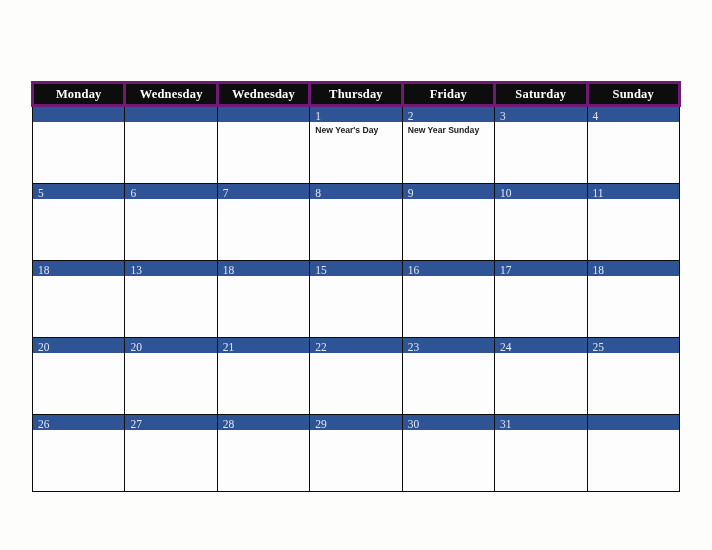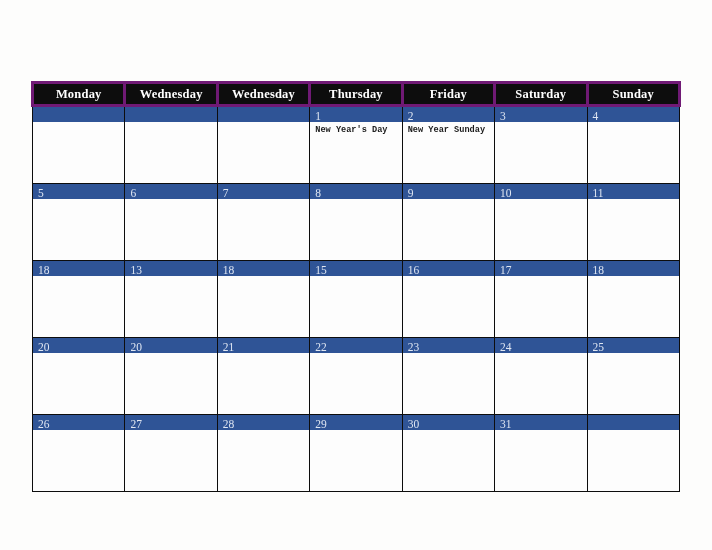--- a/index.html
+++ b/index.html
@@ -138,21 +138,21 @@
   .daynum {
     font-family: "Liberation Serif", serif;
     font-size: 11.5px;
     color: #dfe6f2;
   }
 
   .events {
     padding: 3px 3px 0 5px;
   }
   .event {
-    font-family: Liberation Mono, monospace;
+    font-family: Liberation Sans, sans-serif;
     font-size: 8.6px;
     font-weight: bold;
     color: #1b1b1b;
     line-height: 11px;
     white-space: nowrap;
   }
 </style>
 </head>
 <body>
 

